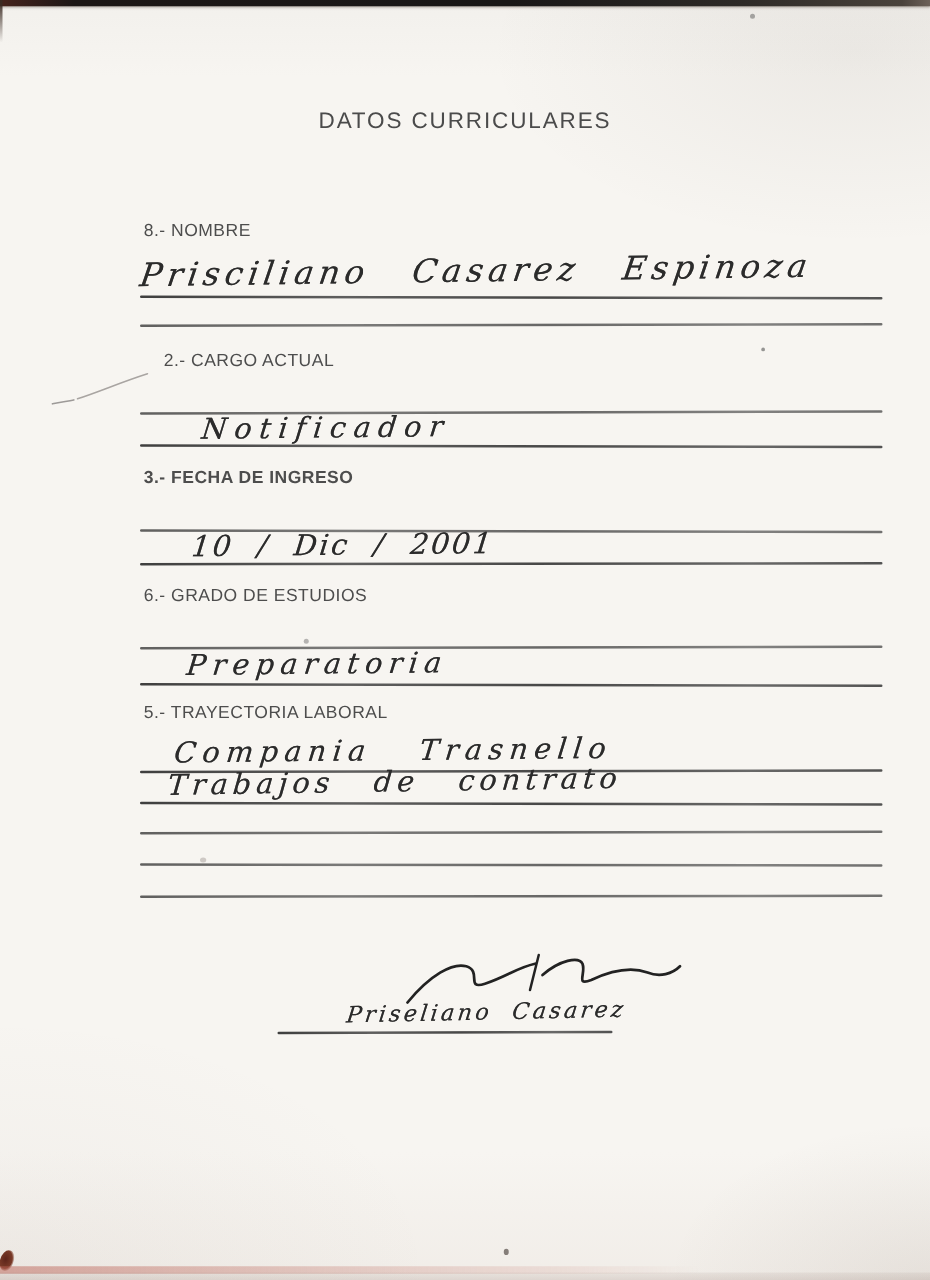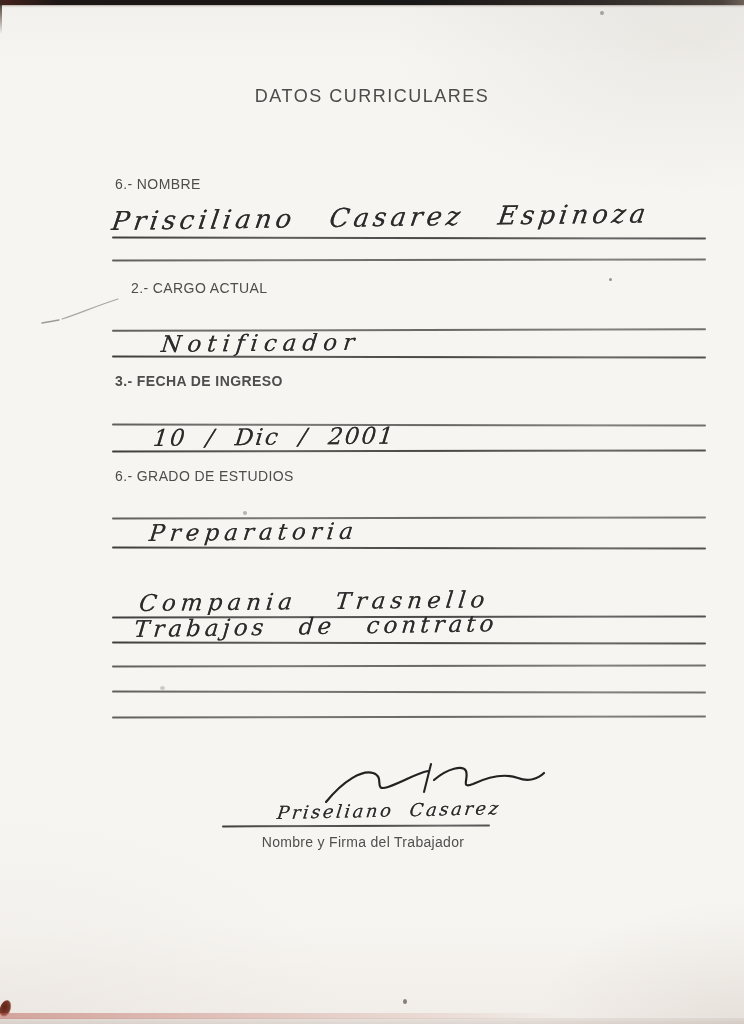--- a/index.html
+++ b/index.html
@@ -98,50 +98,50 @@
   <div class="bottom-band"></div>
   <div class="bottom-shade"></div>
   <div class="speck" style="left:600px;top:11px;width:4px;height:4px;background:rgba(90,90,90,0.5);"></div>
   <div class="speck" style="left:609px;top:278px;width:3px;height:3px;background:rgba(70,70,70,0.55);"></div>
   <div class="speck" style="left:243px;top:511px;width:4px;height:4px;background:rgba(100,100,100,0.45);"></div>
   <div class="speck" style="left:403px;top:999px;width:4px;height:5px;background:rgba(60,50,45,0.6);"></div>
   <div class="speck" style="left:160px;top:686px;width:5px;height:4px;background:rgba(130,120,115,0.35);"></div>
 
   <h1 class="title">DATOS CURRICULARES</h1>
 
-  <div class="label" style="top:176px;">6.- NOMBRE</div>
+  <div class="label" style="top:176px;">8.- NOMBRE</div>
   <div class="hand big" style="left:110px;top:206px;transform:skewX(-9deg) rotate(-0.8deg);">Prisciliano Casarez Espinoza</div>
   <div class="rule" style="top:237px;transform:rotate(0.12deg);"></div>
   <div class="rule light" style="top:259px;transform:rotate(-0.1deg);"></div>
 
   <div class="label" style="top:280px;margin-left:16px;">2.- CARGO ACTUAL</div>
   <div class="rule light" style="top:329px;transform:rotate(-0.15deg);"></div>
   <div class="hand mid" style="left:160px;top:331px;letter-spacing:6px;">Notificador</div>
   <div class="rule" style="top:356px;transform:rotate(0.1deg);"></div>
 
   <div class="label" style="top:373px;font-weight:bold;">3.- FECHA DE INGRESO</div>
   <div class="rule light" style="top:424px;transform:rotate(0.12deg);"></div>
   <div class="hand mid" style="left:152px;top:425px;letter-spacing:2px;">10 / Dic / 2001</div>
   <div class="rule" style="top:450px;transform:rotate(-0.08deg);"></div>
 
   <div class="label" style="top:468px;">6.- GRADO DE ESTUDIOS</div>
   <div class="rule light" style="top:517px;transform:rotate(-0.12deg);"></div>
   <div class="hand mid" style="left:148px;top:520px;letter-spacing:5px;">Preparatoria</div>
   <div class="rule" style="top:547px;transform:rotate(0.1deg);"></div>
 
+  <div class="label" style="top:561px;">5.- TRAYECTORIA LABORAL</div>
   <div class="hand mid" style="left:138px;top:590px;letter-spacing:5px;word-spacing:26px;">Compania Trasnello</div>
   <div class="rule" style="top:616px;transform:rotate(-0.1deg);"></div>
   <div class="hand mid" style="left:133px;top:616px;letter-spacing:4px;word-spacing:20px;transform:skewX(-6deg) rotate(-0.9deg);">Trabajos de contrato</div>
   <div class="rule" style="top:642px;transform:rotate(0.1deg);"></div>
   <div class="rule light" style="top:665px;transform:rotate(-0.12deg);"></div>
   <div class="rule light" style="top:691px;transform:rotate(0.08deg);"></div>
   <div class="rule light" style="top:716px;transform:rotate(-0.08deg);"></div>
 
   <svg style="position:absolute;left:318px;top:760px;" width="230" height="50" viewBox="0 0 230 50">
     <path d="M8,42 C26,20 44,10 55,13 C68,17 54,32 70,27 C88,21 96,14 110,11" stroke="#222" stroke-width="2.2" fill="none" stroke-linecap="round"></path>
     <path d="M113,4 L106,32" stroke="#222" stroke-width="2" fill="none" stroke-linecap="round"></path>
     <path d="M116,20 C130,8 145,5 148,11 C151,19 142,29 155,24 C170,17 186,13 200,18 C210,22 220,19 226,13" stroke="#222" stroke-width="2.2" fill="none" stroke-linecap="round"></path>
   </svg>
   <div class="hand sig-name" style="left:276px;top:802px;transform:skewX(-8deg) rotate(-1.2deg);">Priseliano Casarez</div>
   <div class="rule sig" style="top:825px;transform:rotate(-0.2deg);"></div>
-  <div class="caption">Nombre y Firma del Trabajador</div>
 
 </div>
 
 </body></html>

